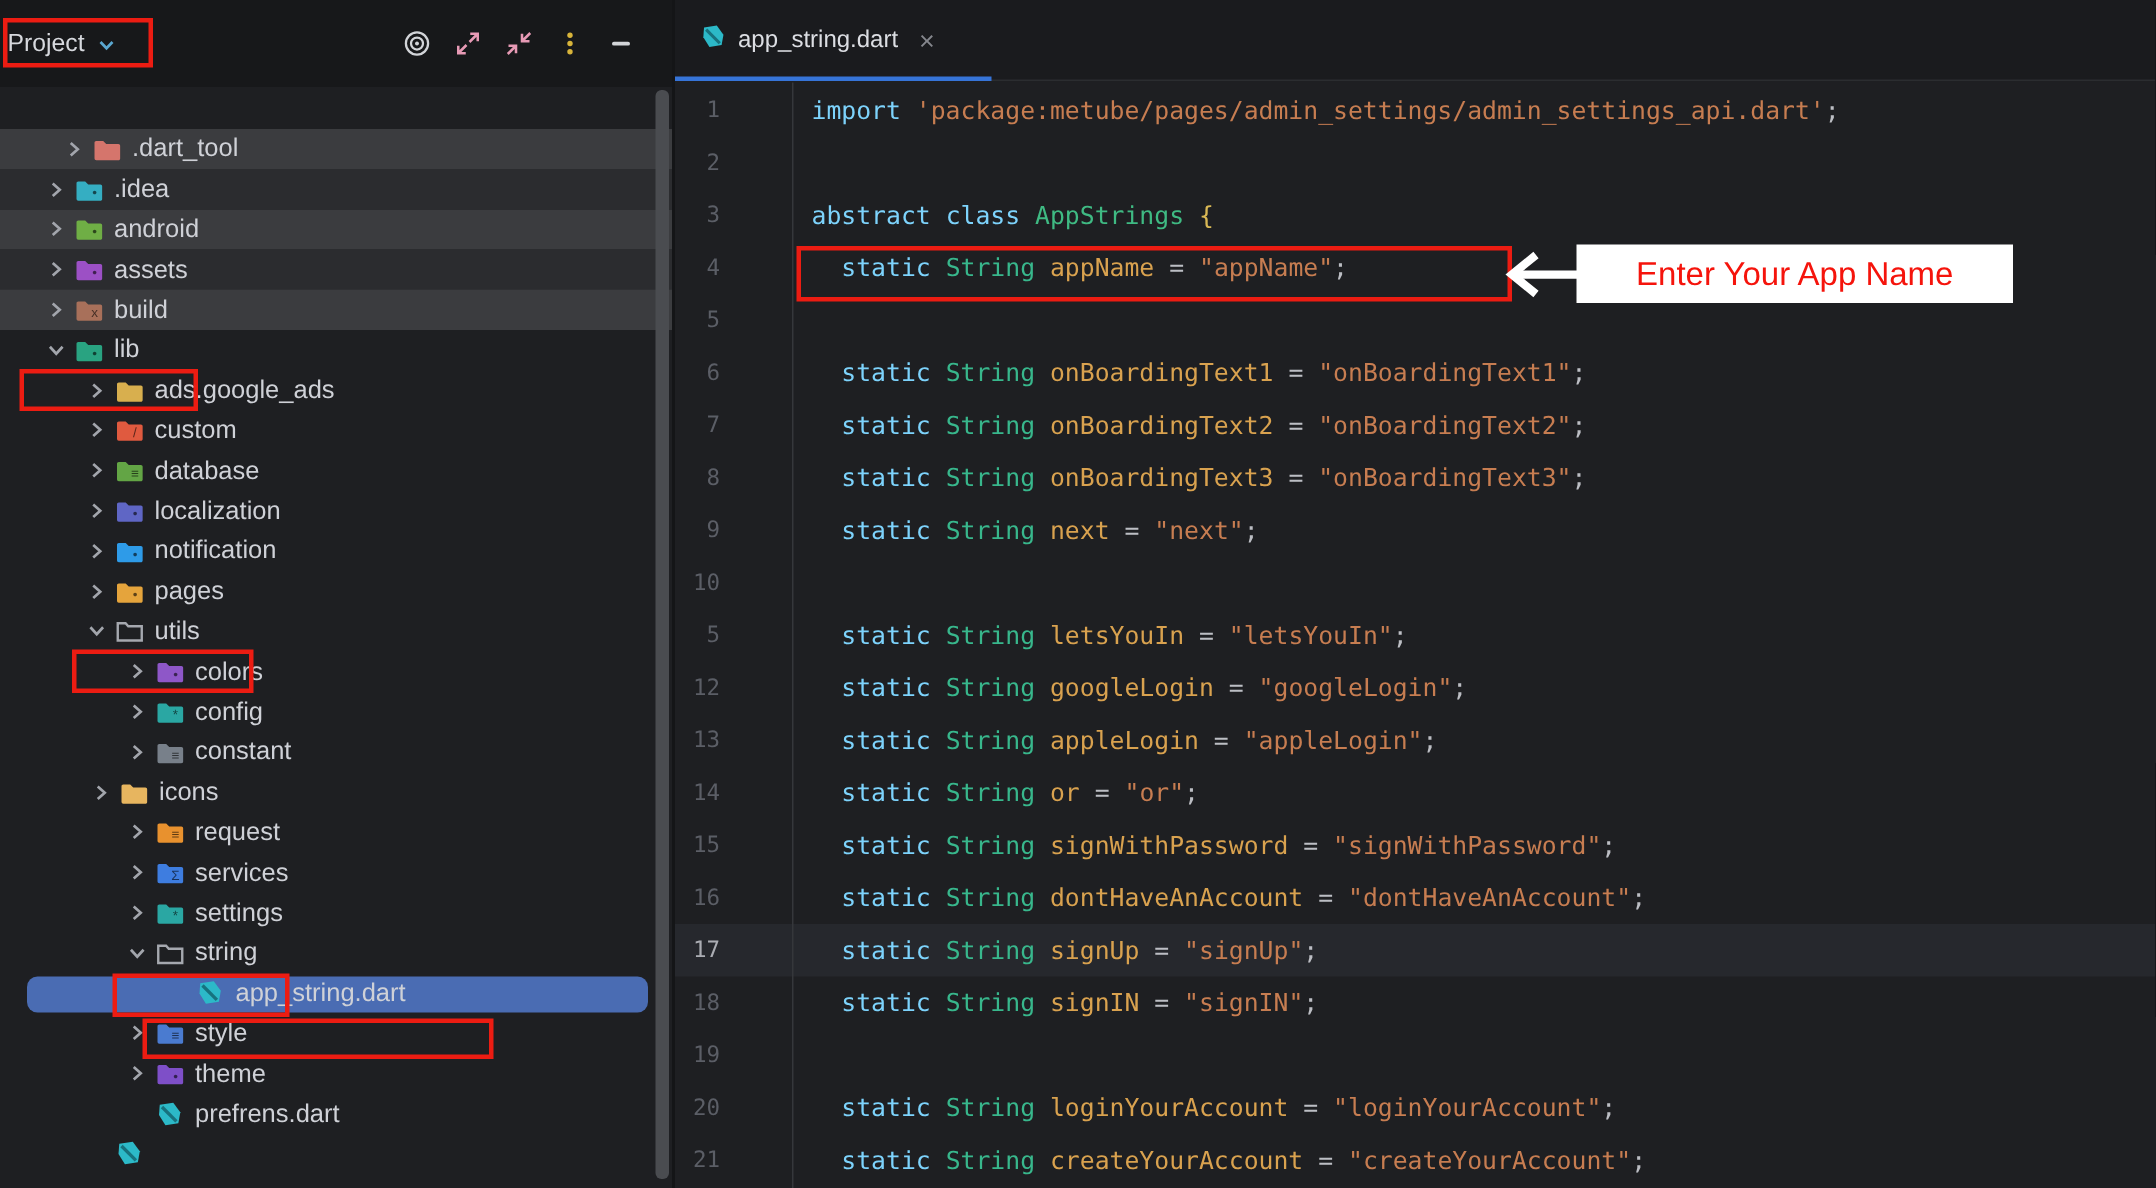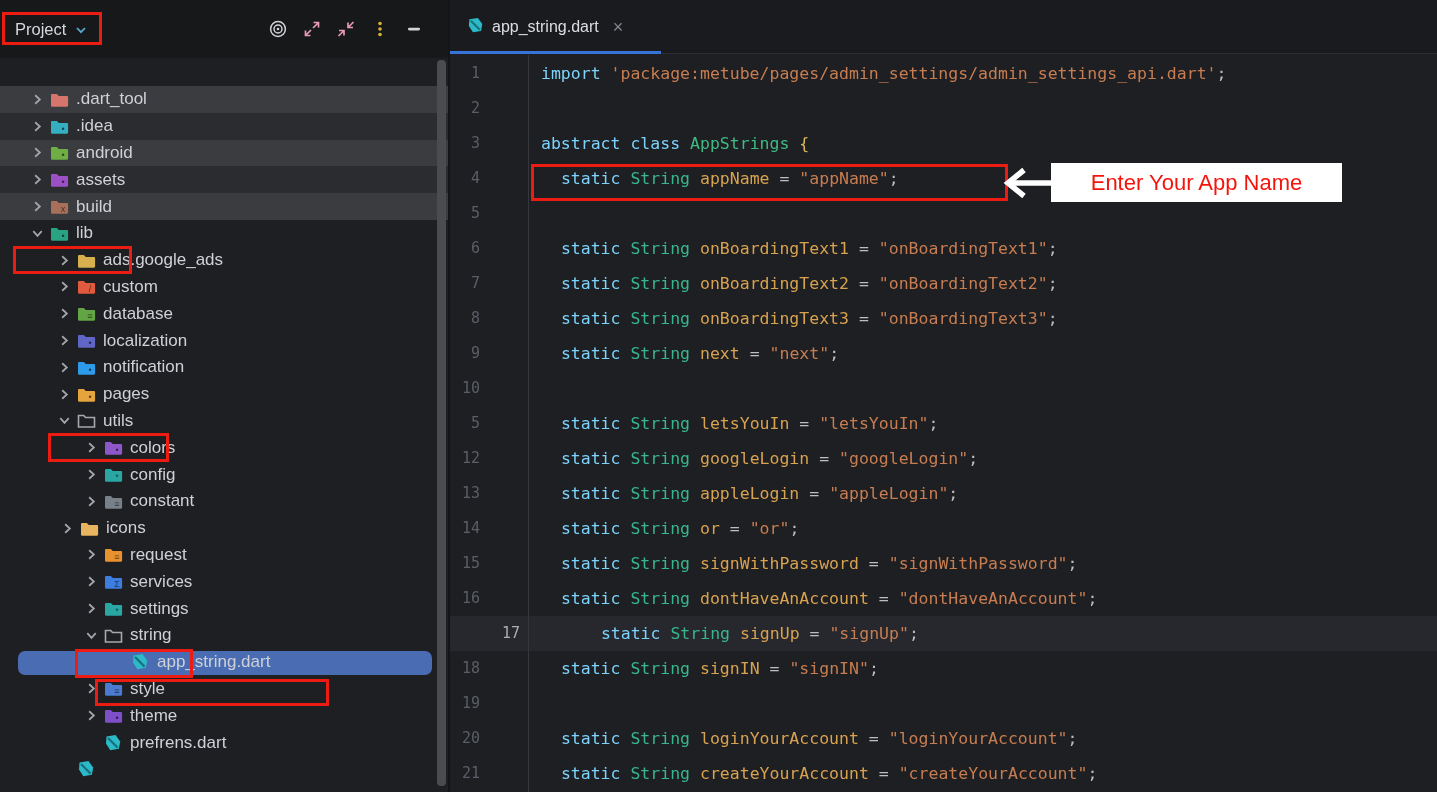--- a/index.html
+++ b/index.html
@@ -8,21 +8,21 @@
     position:relative; width:1437px; height:792px; overflow:hidden;
     background:#1E1F22; font-family:"Liberation Sans", sans-serif;
     -webkit-font-smoothing:antialiased;
   }
   
   .panel { position:absolute; left:0; top:0; width:448px; height:792px; background:#1E1F22; }
   .panel-header {
     position:absolute; left:0; top:0; width:448px; height:58px; background:#17181A;
     display:flex; align-items:center;
   }
-  .proj-sel { display:flex; align-items:center; gap:8px; padding-left:15px; cursor:pointer; }
+  .proj-sel { display:flex; align-items:center; gap:8px; padding-left:5px; cursor:pointer; }
   .proj-title { color:#D6D8DD; font-size:16.5px; }
   .hdr-chev { display:inline-flex; margin-top:2px; }
   .toolbar { position:absolute; right:24px; top:0; height:58px; display:flex; align-items:center; gap:14px; }
   .tbtn { display:inline-flex; align-items:center; justify-content:center; width:20px; height:20px; cursor:pointer; }
 
   .tree { position:absolute; left:0; top:58px; width:448px; height:734px; padding-top:28px; overflow:hidden; }
   .tree-row { position:relative; display:flex; align-items:center; height:26.8px; width:448px; cursor:pointer; }
   .tree-row.stripe1 { background:#3B3C3F; }
   .tree-row.stripe2 { background:#2B2C2F; }
   .chev { width:22px; height:16px; flex:none; display:inline-flex; align-items:center; justify-content:center; position:relative; z-index:2; }
@@ -35,21 +35,21 @@
 
   
   .tabbar { position:absolute; left:450px; top:0; width:987px; height:54px; background:#1A1B1E; border-bottom:1px solid #2B2D30; }
   .tab { position:absolute; left:0; top:0; height:54px; width:211px; display:flex; align-items:center; gap:8px; padding-left:17px; cursor:pointer; }
   .tab-label { color:#DCDEE3; font-size:16px; }
   .tab-close { color:#85878D; font-size:18px; margin-left:6px; cursor:pointer; line-height:1; }
   .tab-underline { position:absolute; left:0; top:51px; width:211px; height:3px; background:#3674D8; }
 
   .code { position:absolute; left:450px; top:54px; width:987px; height:738px; padding-top:2px; background:#1E1F22; }
   .code-line { display:flex; height:35px; width:987px; }
-  .code-line.cur { background:#26282D;padding-left:40px; }
+  .code-line.cur { background:#26282D; }
   .ln { flex:none; width:30px; text-align:right; color:#5B5E66; font:15px/35px "DejaVu Sans Mono", monospace; }
   .code-line.cur .ln { color:#ABADB3; }
   .ltext { margin-left:61px; white-space:pre; font:16.5px/35px "DejaVu Sans Mono", monospace; color:#BCBEC4; }
   .gutter-sep { position:absolute; left:528px; top:55px; width:1px; height:737px; background:#35373B; z-index:3; }
 
   .tk-kw{color:#7dd3fc} .tk-ty{color:#38B78C} .tk-cl{color:#3FBA83} .tk-va{color:#D9A24F}
   .tk-str{color:#C77D51} .tk-pn{color:#BCBEC4} .tk-pl{color:#BCBEC4} .tk-br{color:#D9B855}
 
   
   .rbox { position:absolute; border:3px solid #EC1C12; z-index:30; pointer-events:none; }
@@ -100,21 +100,21 @@
             </svg>
         </span>
         <span class="tbtn">
           <svg width="18" height="18" viewBox="0 0 18 18">
               <rect x="3" y="7.8" width="12" height="2.6" rx="1.3" fill="#D2D4D8"></rect>
             </svg>
         </span>
       </div>
     </div>
     <div class="tree">
-        <div class="tree-row stripe1" style="padding-left: 26px;">
+        <div class="tree-row stripe1" style="padding-left: 38px;">
           <span class="chev">
             <svg width="15" height="15" viewBox="0 0 16 16">
               <path d="M5.5 3.5l5 4.5-5 4.5" fill="none" stroke="#A2A5AC" stroke-width="1.9"></path>
             </svg>
           </span>
           <span class="ticon">
             <svg width="19" height="17" viewBox="0 0 19 17">
               <path d="M1 4.2c0-.7.5-1.2 1.2-1.2h4.6l2 2h8.1c.7 0 1.2.5 1.2 1.2v8.4c0 .7-.5 1.2-1.2 1.2H2.2A1.2 1.2 0 0 1 1 14.6z" fill="#D5756C"></path>
             </svg>
           </span>

